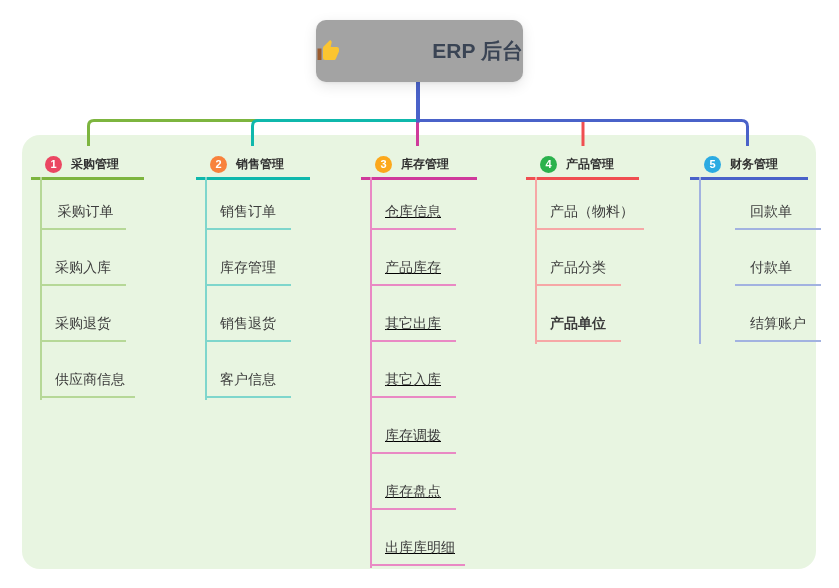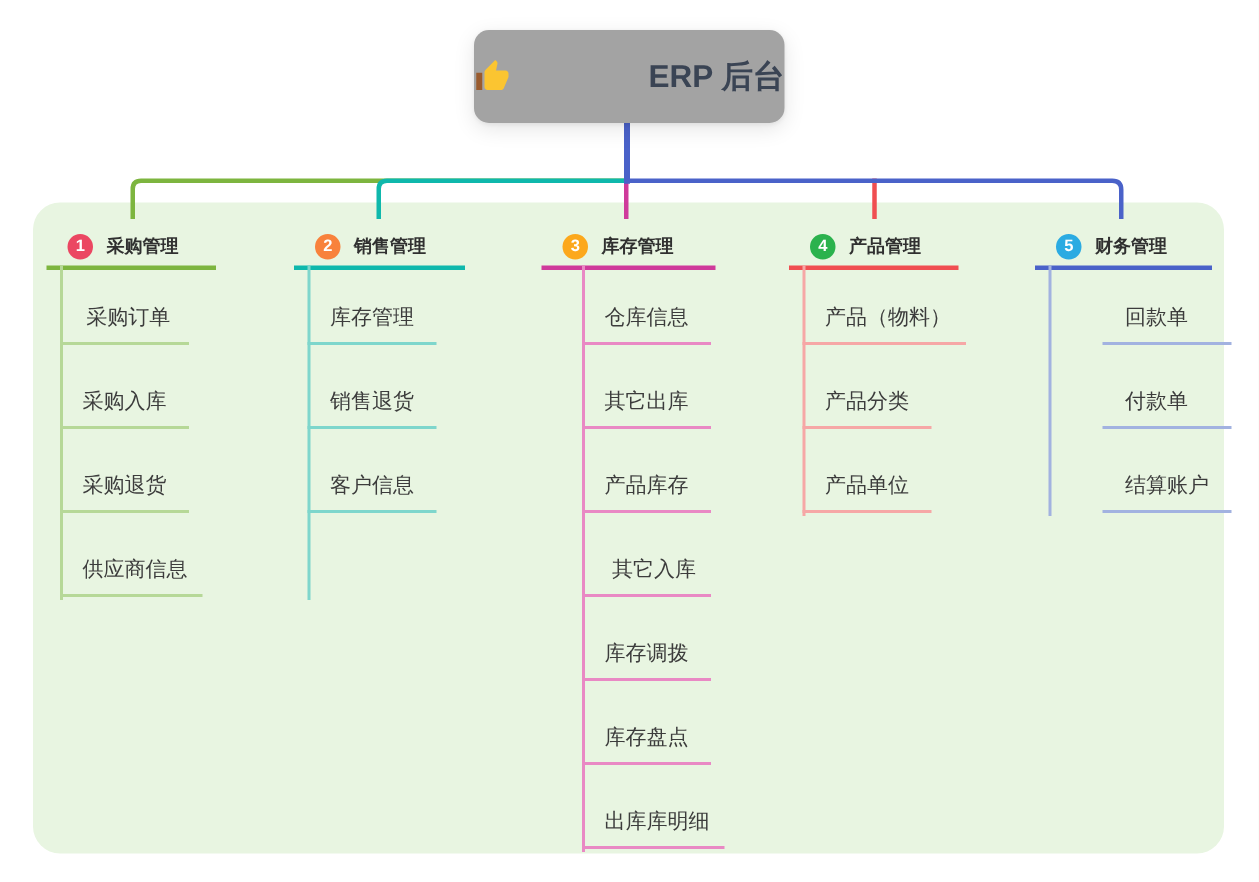--- a/index.html
+++ b/index.html
@@ -17,21 +17,21 @@
            border-bottom:3px solid #888;}
   .badge{width:17px;height:17px;border-radius:50%;color:#fff;font-size:11px;font-weight:bold;
          display:flex;align-items:center;justify-content:center;flex:0 0 auto;line-height:1;}
   .btitle{font-size:12px;font-weight:600;color:#303030;white-space:nowrap;}
   .b1h{left:31px;width:99px;}   
   .b2h{left:196px;width:100px;}
   .b3h{left:361px;width:102px;}
   .b4h{left:526px;width:99px;}
   .b5h{left:690px;width:104px;}
   .col{position:absolute;top:174px;}
-  .b1c{left:40px;} .b2c{left:205px;} .b3c{left:388px;} .b4c{left:535px;} .b5c{left:699px;padding-left:36px;}
+  .b1c{left:40px;} .b2c{left:205px;} .b3c{left:370px;text-decoration:underline;} .b4c{left:535px;} .b5c{left:699px;padding-left:36px;}
   .vline{position:absolute;left:0;top:3px;width:2px;background:#ccc;}
   .h4{height:223px;} .h3{height:167px;} .h7{height:391px;}
   .crow{box-sizing:border-box;height:56px;min-width:86px;width:max-content;
         display:flex;align-items:flex-end;padding:0 10px 8px 15px;border-bottom:2px solid #ccc;}
   .clabel{font-size:14px;color:#3c3c3c;white-space:nowrap;line-height:1.2;}
 </style>
 </head>
 <body>
 
 <div class="canvas">
@@ -88,42 +88,45 @@
         <span class="clabel">采购退货</span>
       </div>
     <div class="crow" style="border-bottom-color: rgb(182, 216, 151);">
         <span class="clabel">供应商信息</span>
       </div>
   </div>
 
   <div class="col b2c">
     <div class="vline h4" style="background: rgb(126, 214, 204);"></div>
     <div class="crow" style="border-bottom-color: rgb(126, 214, 204);">
+        <span class="clabel">销售订单</span>
+      </div>
+    <div class="crow" style="border-bottom-color: rgb(126, 214, 204);">
         <span class="clabel">库存管理</span>
       </div>
     <div class="crow" style="border-bottom-color: rgb(126, 214, 204);">
         <span class="clabel">销售退货</span>
       </div>
     <div class="crow" style="border-bottom-color: rgb(126, 214, 204); text-align: right;">
         <span class="clabel">客户信息</span>
       </div>
   </div>
 
   <div class="col b3c">
     <div class="vline h7" style="background: rgb(233, 137, 196);"></div>
     <div class="crow" style="border-bottom-color: rgb(233, 137, 196);">
         <span class="clabel">仓库信息</span>
       </div>
     <div class="crow" style="border-bottom-color: rgb(233, 137, 196);">
+        <span class="clabel">产品库存</span>
+      </div>
+    <div class="crow" style="border-bottom-color: rgb(233, 137, 196);">
         <span class="clabel">其它出库</span>
       </div>
     <div class="crow" style="border-bottom-color: rgb(233, 137, 196);">
-        <span class="clabel">产品库存</span>
-      </div>
-    <div class="crow" style="border-bottom-color: rgb(233, 137, 196); justify-content: flex-end;">
         <span class="clabel">其它入库</span>
       </div>
     <div class="crow" style="border-bottom-color: rgb(233, 137, 196);">
         <span class="clabel">库存调拨</span>
       </div>
     <div class="crow" style="border-bottom-color: rgb(233, 137, 196);">
         <span class="clabel">库存盘点</span>
       </div>
     <div class="crow" style="border-bottom-color: rgb(233, 137, 196);">
         <span class="clabel">出库库明细</span>
@@ -131,21 +134,21 @@
   </div>
 
   <div class="col b4c">
     <div class="vline h3" style="background: rgb(246, 167, 166);"></div>
     <div class="crow" style="border-bottom-color: rgb(246, 167, 166);">
         <span class="clabel">产品（物料）</span>
       </div>
     <div class="crow" style="border-bottom-color: rgb(246, 167, 166);">
         <span class="clabel">产品分类</span>
       </div>
-    <div class="crow" style="border-bottom-color: rgb(246, 167, 166);">
+    <div class="crow" style="border-bottom-color: rgb(246, 167, 166); font-weight: bold;">
         <span class="clabel">产品单位</span>
       </div>
   </div>
 
   <div class="col b5c">
     <div class="vline h3" style="background: rgb(162, 178, 224);"></div>
     <div class="crow" style="border-bottom-color: rgb(162, 178, 224);">
         <span class="clabel">回款单</span>
       </div>
     <div class="crow" style="border-bottom-color: rgb(162, 178, 224);">

